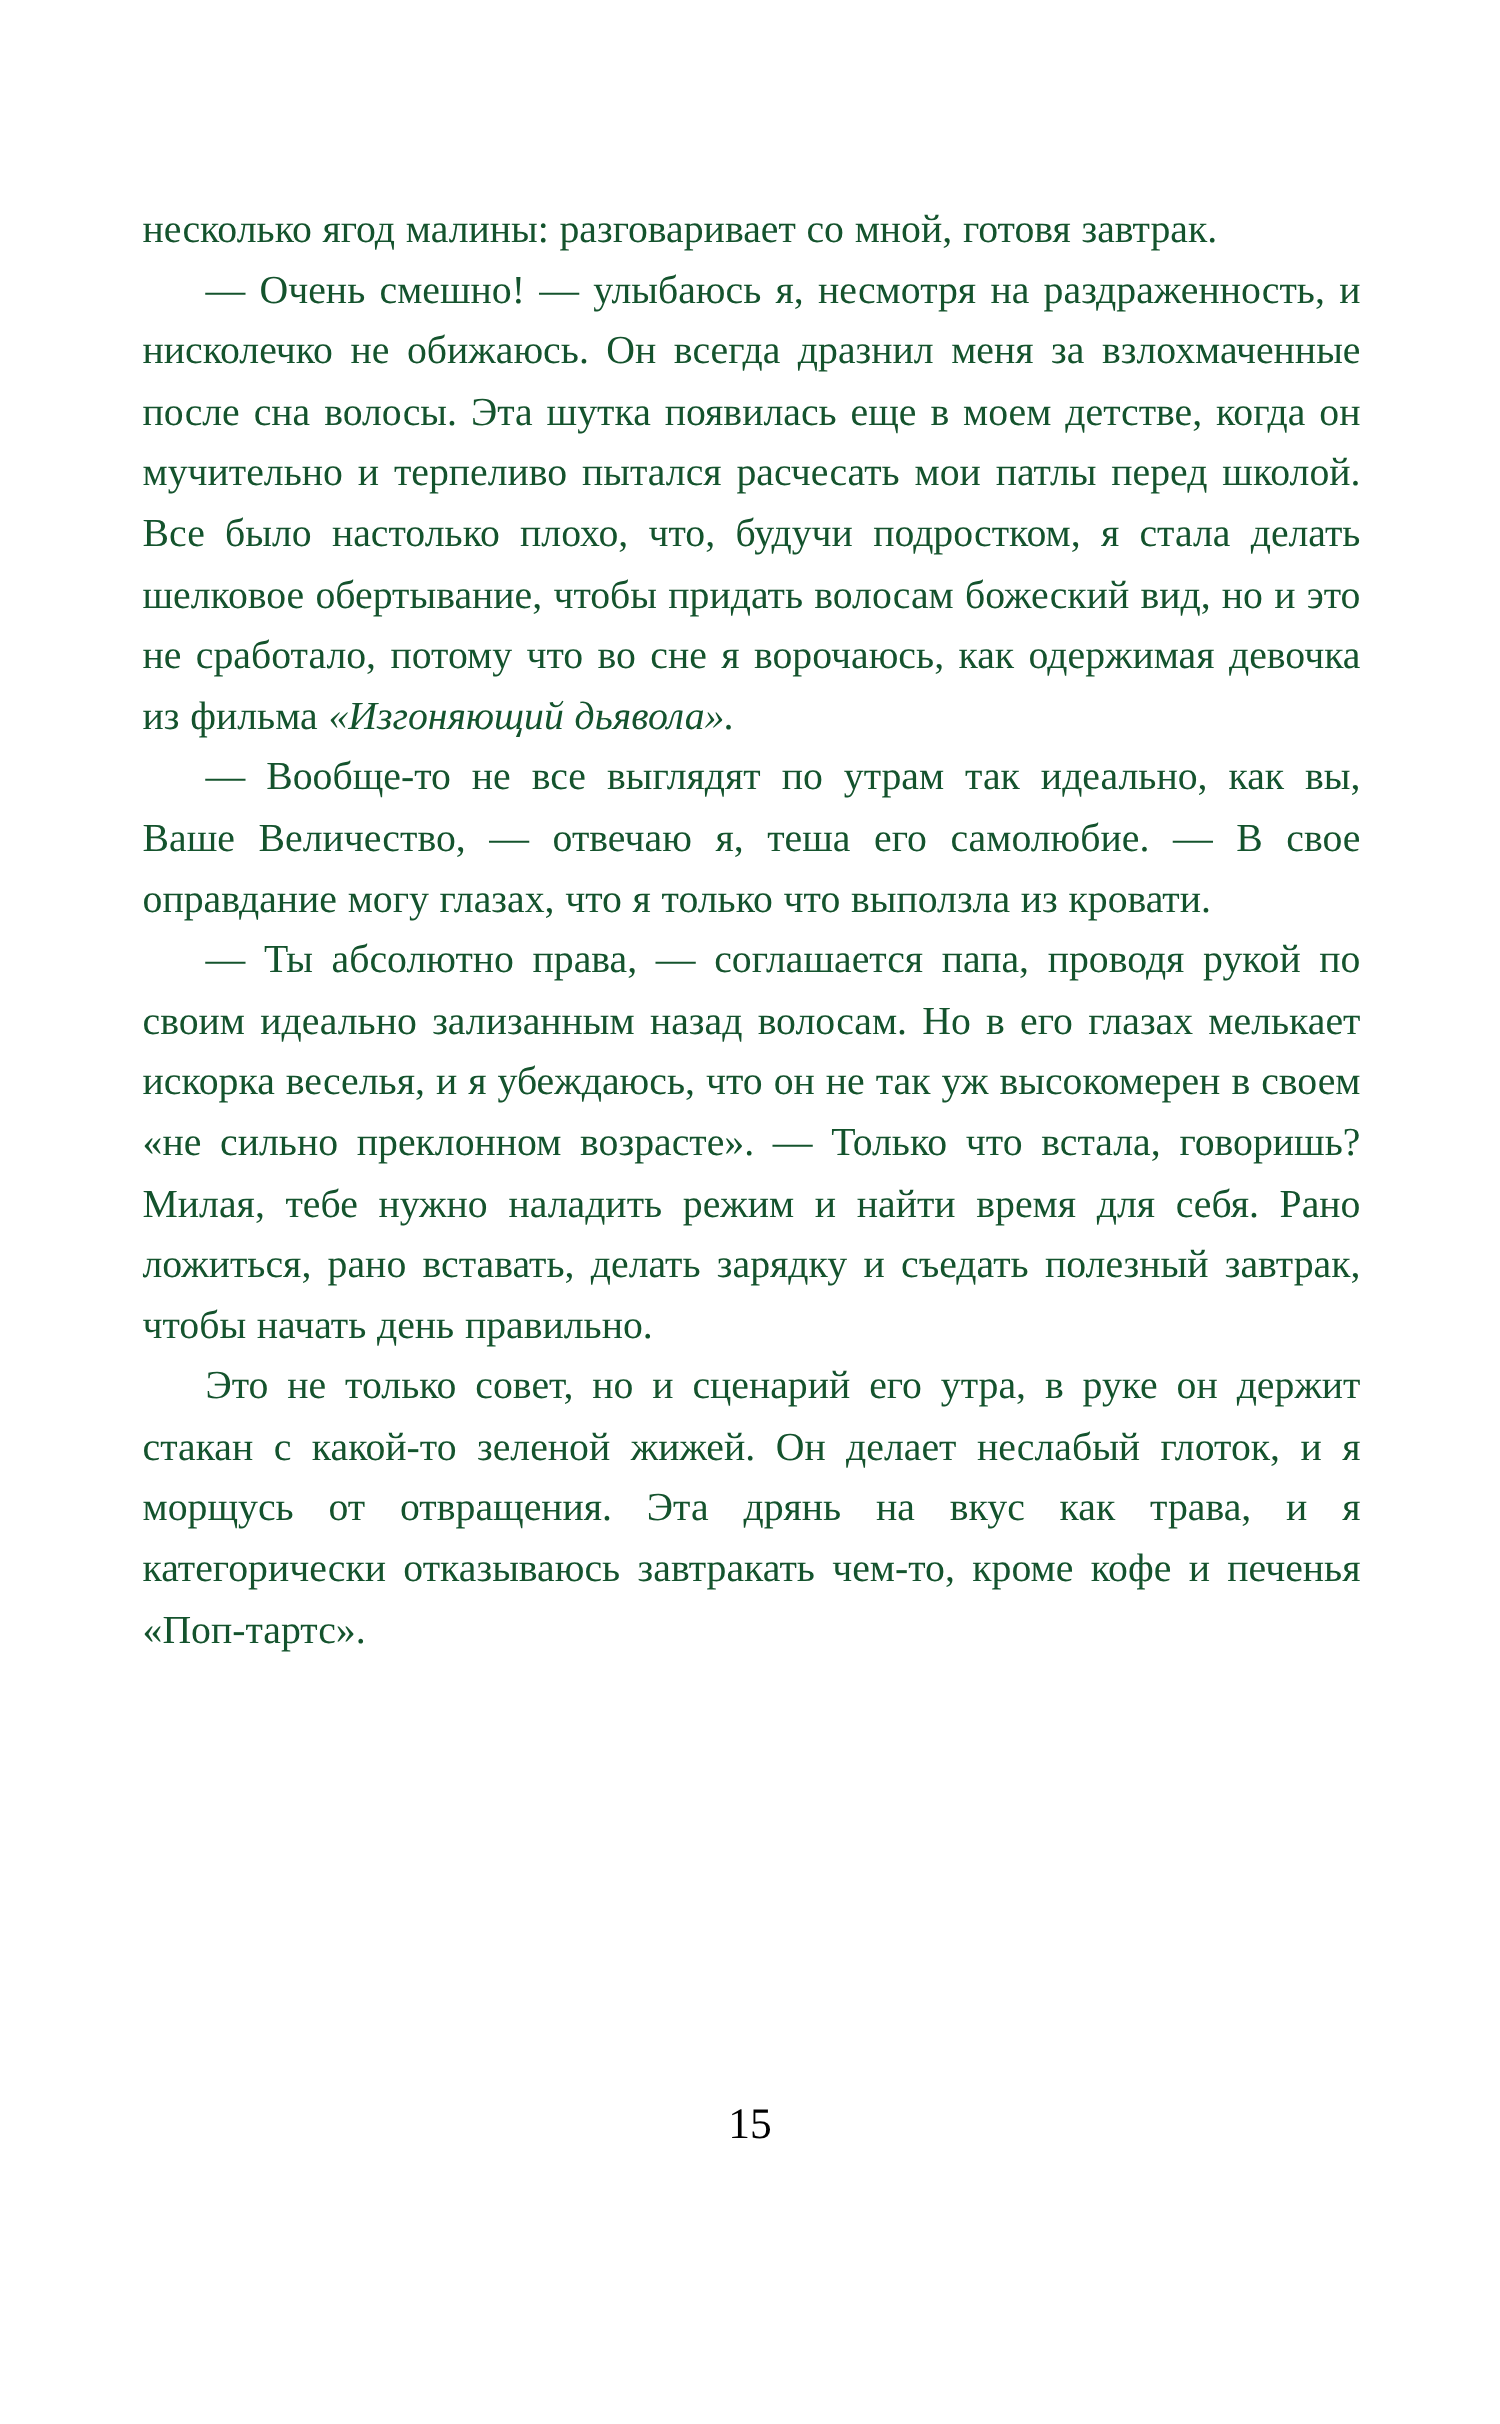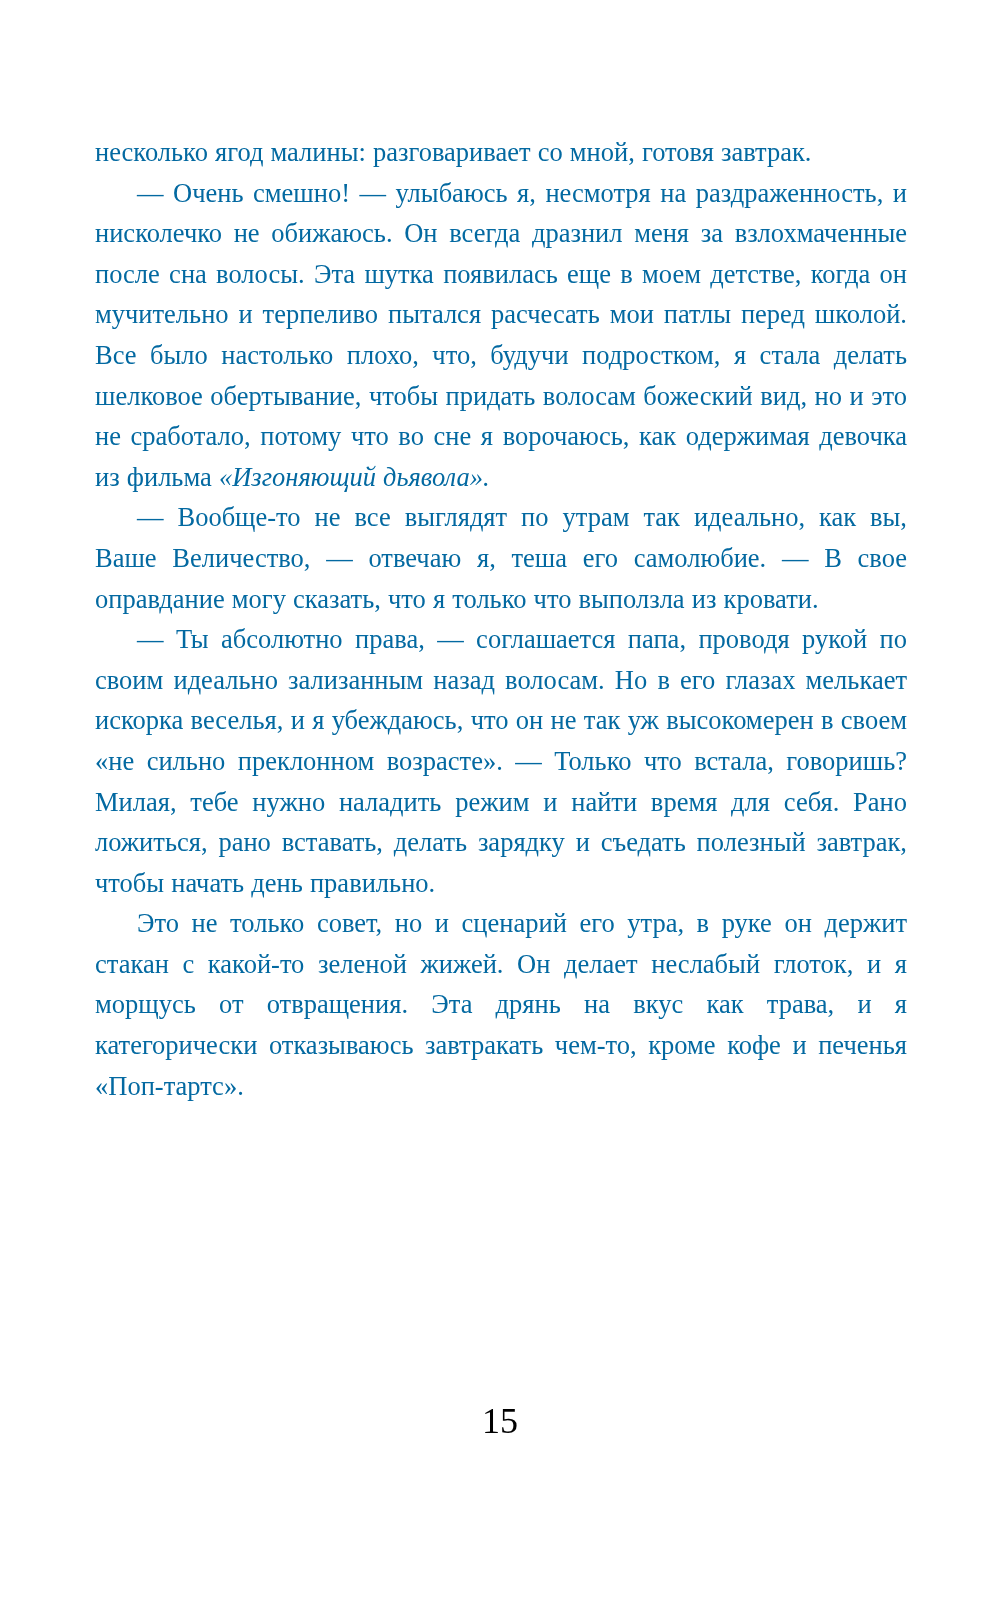--- a/index.html
+++ b/index.html
@@ -20,56 +20,56 @@
     position: absolute;
     left: 95px;
     top: 132px;
     width: 812px;
   }
   .para {
     margin: 0;
     font-family: "Liberation Serif", serif;
     font-size: 26.5px;
     line-height: 40.6px;
-    color: #0369a1;
+    color: #14532d;
     text-align: justify;
     text-indent: 0;
     word-spacing: 0.5px;
     hyphens: manual;
   }
   .para.indent {
     text-indent: 42px;
   }
   .para em {
     font-style: italic;
   }
   .folio {
     position: absolute;
     left: 0;
     right: 0;
     top: 1400px;
     text-align: center;
     font-family: "Liberation Serif", serif;
-    font-size: 36px;
+    font-size: 29px;
     color: #000000;
   }
 </style>
 </head>
 <body>
 
 <div class="page">
 
   <div class="text-column">
 
     <p class="para">несколько ягод малины: разговаривает со мной, готовя завтрак.</p>
 
     <p class="para indent"><span>— Очень смешно! — улыбаюсь я, несмотря на раздраженность, и нисколечко не обижаюсь. Он всегда дразнил меня за взлохмаченные после сна волосы. Эта шутка появилась еще в моем детстве, когда он мучительно и терпеливо пытался расчесать мои патлы перед школой. Все было настолько плохо, что, будучи подростком, я стала делать шелковое обертывание, чтобы придать волосам божеский вид, но и это не сработало, потому что во сне я ворочаюсь, как одержимая девочка из фильма </span><em>«Изгоняющий дьявола».</em></p>
 
 
-    <p class="para indent">— Вообще-то не все выглядят по утрам так идеально, как вы, Ваше Величество, — отвечаю я, теша его самолюбие. — В свое оправдание могу сказать, что я только что выползла из кровати.</p>
+    <p class="para indent">— Вообще-то не все выглядят по утрам так идеально, как вы, Ваше Величество, — отвечаю я, теша его самолюбие. — В свое оправдание могу глазах, что я только что выползла из кровати.</p>
 
     <p class="para indent">— Ты абсолютно права, — соглашается папа, проводя рукой по своим идеально зализанным назад волосам. Но в его глазах мелькает искорка веселья, и я убеждаюсь, что он не так уж высокомерен в своем «не сильно преклонном возрасте». — Только что встала, говоришь? Милая, тебе нужно наладить режим и найти время для себя. Рано ложиться, рано вставать, делать зарядку и съедать полезный завтрак, чтобы начать день правильно.</p>
 
     <p class="para indent">Это не только совет, но и сценарий его утра, в руке он держит стакан с какой-то зеленой жижей. Он делает неслабый глоток, и я морщусь от отвращения. Эта дрянь на вкус как трава, и я категорически отказываюсь завтракать чем-то, кроме кофе и печенья «Поп-тартс».</p>
 
 
 
   </div>
 
   <div class="folio">15</div>

